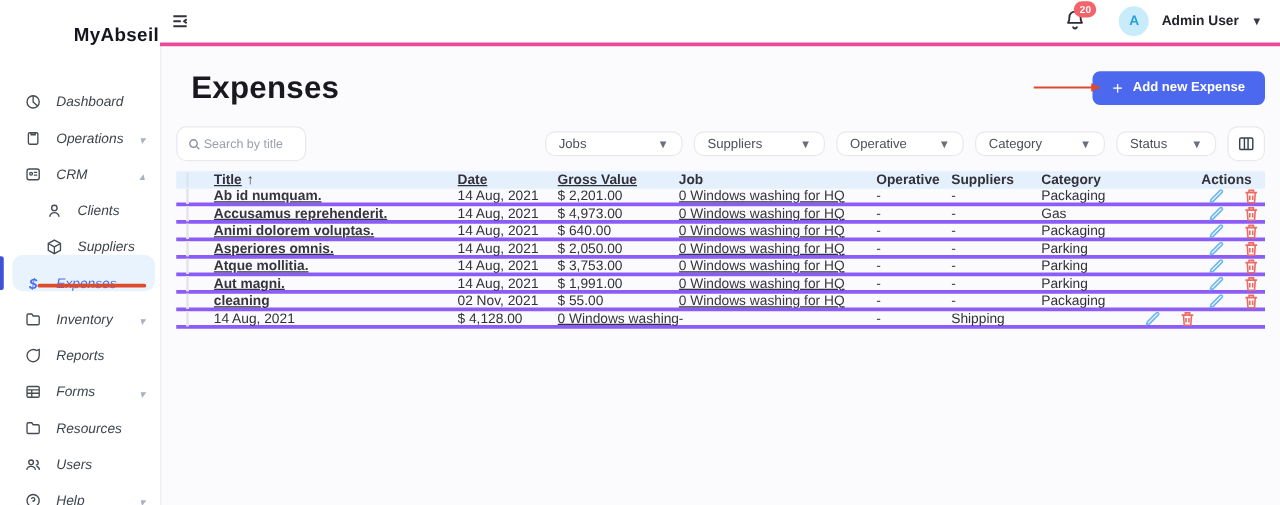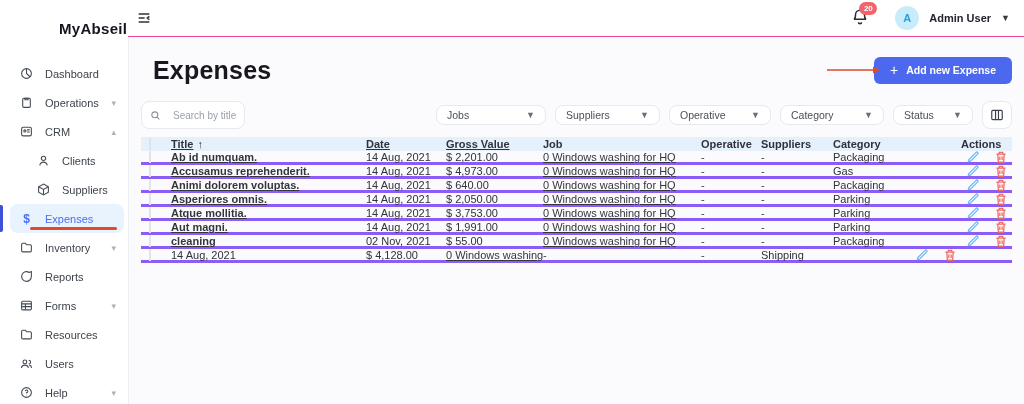--- a/index.html
+++ b/index.html
@@ -3,50 +3,50 @@
 <meta charset="utf-8">
 <style>
   * { margin:0; padding:0; box-sizing:border-box; }
   html,body { width:1024px; height:404px; overflow:hidden; font-family:"Liberation Sans", sans-serif; background:#fff; color:#2b2b35; }
   .root { position:relative; width:1024px; height:404px; }
 
   
   .sidebar { position:absolute; left:0; top:0; width:128px; height:404px; background:#fff; z-index:5; }
   .logo { font-size:15px; font-weight:700; color:#15151f; letter-spacing:.3px; padding:20px 0 0 30px;margin-left:29px; }
   .nav { margin-top:22px; }
-  .nav-item { position:relative; display:flex; align-items:center; height:29px; padding-left:20px; font-size:11px; color:#3d434b; cursor:pointer; }
+  .nav-item { position:relative; display:flex; align-items:flex-end; height:29px; padding-left:20px; font-size:11px; color:#3d434b; cursor:pointer;font-style:italic; }
   .nav-item.sub { padding-left:37px; }
   .nav-item .nicon { width:13px; height:13px; display:flex; align-items:center; justify-content:center; margin-right:12px; color:#454b54; flex:0 0 13px; }
   .nav-item .chev { margin-left:auto; margin-right:12px; font-size:9px; color:#aab2bd; }
   .nav-item.active { color:#4a6cf0; }
   .nav-item.active .nicon { color:#4a6cf0; }
   .active-pill { position:absolute; left:10px; right:4px; top:0; bottom:0; background:#e8f3fe; border-radius:8px; z-index:-1; }
   .active-bar { position:absolute; left:0; top:1px; bottom:1px; width:3px; background:#3f51d6; border-radius:0 2px 2px 0; }
   .dollar-glyph { font-weight:700; font-size:12px; }
 
   
-  .topbar { position:absolute; left:128px; right:0; top:0; height:37px; background:#fff; border-bottom:1px solid #ec4899; display:flex; align-items:center; padding:0 14px 0 8px; z-index:4; }
+  .topbar { position:absolute; left:128px; right:0; top:0; height:37px; background:#fff; border-bottom:3px solid #ec4899; display:flex; align-items:center; padding:0 14px 0 8px; z-index:4; }
   .collapse-btn { width:18px; height:18px; color:#32323c; cursor:pointer; display:flex; align-items:center; }
   .top-right { margin-left:auto; display:flex; align-items:center; gap:10px; }
   .bell-wrap { position:relative; width:20px; height:20px; color:#2c2c36; cursor:pointer; }
   .badge { position:absolute; top:-6px; left:8px; min-width:18px; height:13px; background:#f2636b; color:#fff; font-size:8px; font-weight:700; border-radius:7px; display:flex; align-items:center; justify-content:center; padding:0 3px; }
   .avatar { width:24px; height:24px; border-radius:50%; background:#c8ecfa; color:#2c9fd9; font-size:11px; font-weight:700; display:flex; align-items:center; justify-content:center; margin-left:14px; }
   .user-name { font-size:11px; font-weight:700; color:#23232d; }
   .user-caret { font-size:9px; color:#3a3a44; cursor:pointer; }
 
   
   .content { position:absolute; left:128px; right:0; top:37px; bottom:0; background:#fbfbfd; border-left:1px solid #eceef1; padding:0 12px; }
   .page-head { display:flex; align-items:center; margin-top:16px; height:34px; position:relative; }
   .page-title { font-size:25px; font-weight:800; color:#18181f; margin-left:12px; letter-spacing:.2px; }
   .add-btn { margin-left:auto; background:#4c68ee; color:#fff; border:none; border-radius:6px; height:27px; padding:0 16px; font-size:10.5px; font-weight:600; display:flex; align-items:center; gap:8px; cursor:pointer; font-family:"Liberation Sans",sans-serif; }
   .add-btn .plus { font-size:14px; font-weight:400; }
   .anno-arrow { position:absolute; right:122px; top:9px; width:64px; height:16px; pointer-events:none; }
 
   .filter-row { display:flex; align-items:center; margin-top:14px; height:28px; }
-  .search-box { display:flex; align-items:center; width:104px; height:28px; background:#fff; border:1px solid #e7e9ee; border-radius:8px; padding:0 8px; gap:12px; color:#8a8f99; }
+  .search-box { display:flex; align-items:center; width:104px; height:28px; background:#fff; border:1px solid #e7e9ee; border-radius:8px; padding:0 8px; gap:2px; color:#8a8f99; }
   .search-box input { border:none; outline:none; width:100%; font-size:10px; color:#444; background:transparent; font-family:"Liberation Sans",sans-serif; }
   .search-box input::placeholder { color:#9aa0aa; }
   .dd-group { margin-left:auto; display:flex; align-items:center; gap:9px; }
   .dropdown { display:flex; align-items:center; justify-content:space-between; height:20px; background:#fff; border:1px solid #e7e9ee; border-radius:8px; padding:0 10px; font-size:10.5px; color:#4a4f58; cursor:pointer; }
   .dropdown .dd-caret { color:#6a7079; font-size:9px; margin-left:8px; }
   .col-btn { width:30px; height:28px; background:#fff; border:1px solid #e7e9ee; border-radius:8px; display:flex; align-items:center; justify-content:center; color:#3c424b; cursor:pointer; }
 
   
   .tbl { margin-top:8px; }
   .trow { display:grid; grid-template-columns:30px 195px 80px 97px 158px 60px 72px 128px 1fr; align-items:center; height:14px; }

